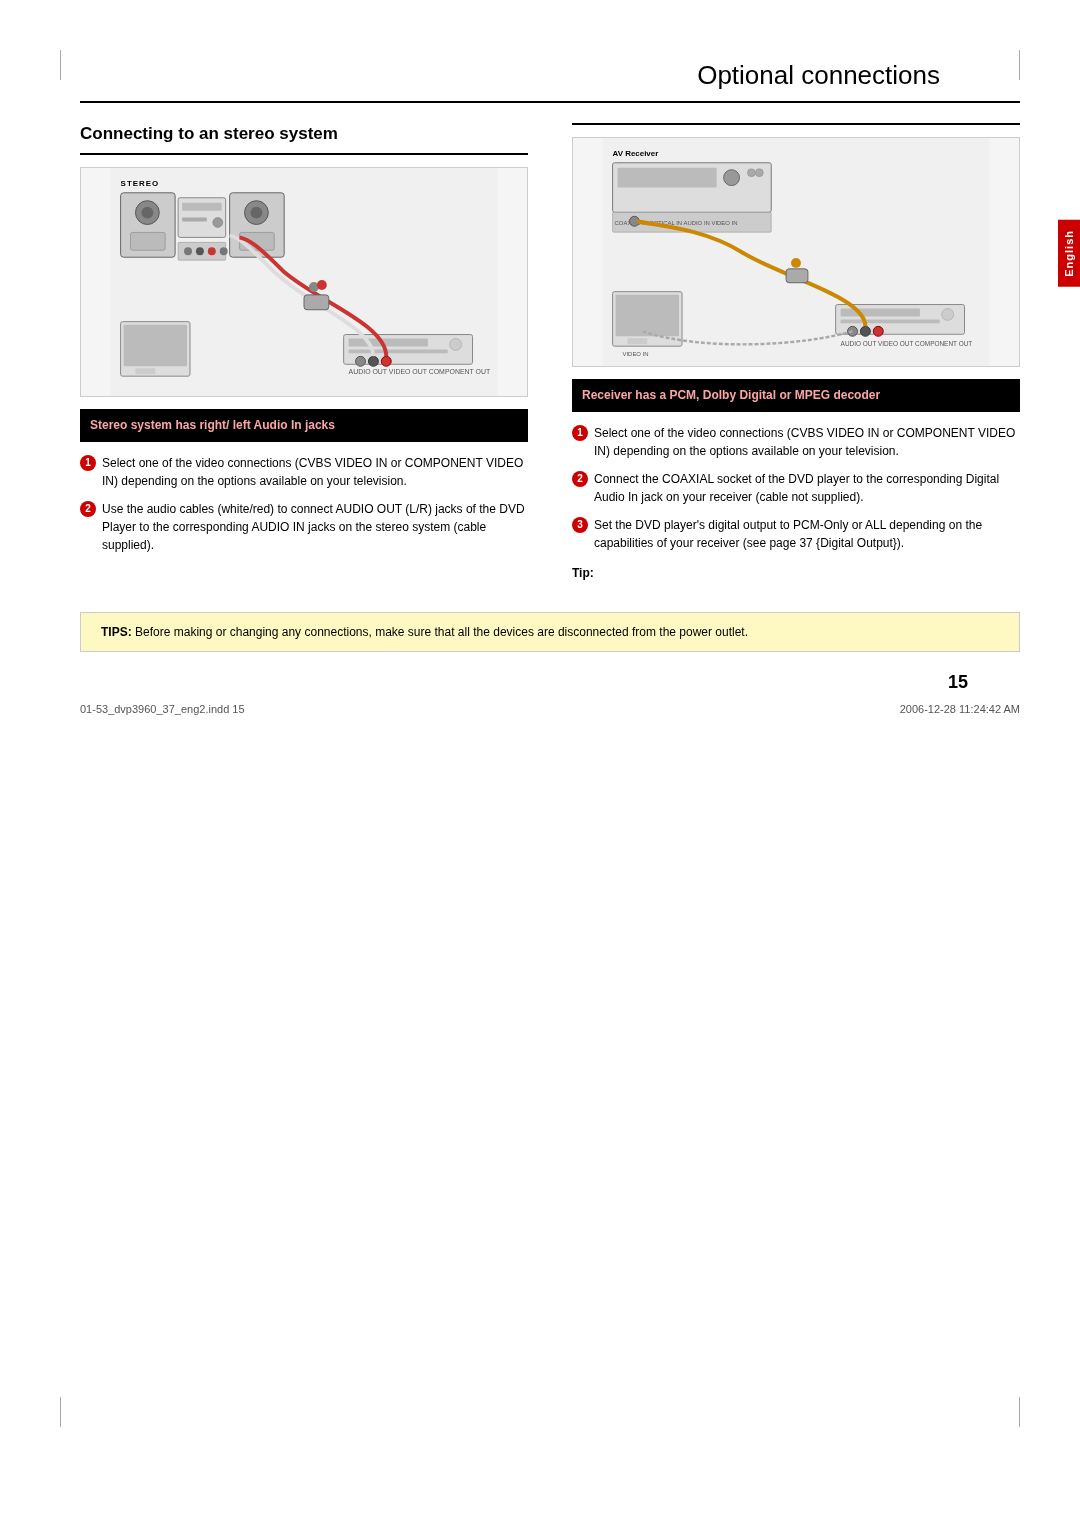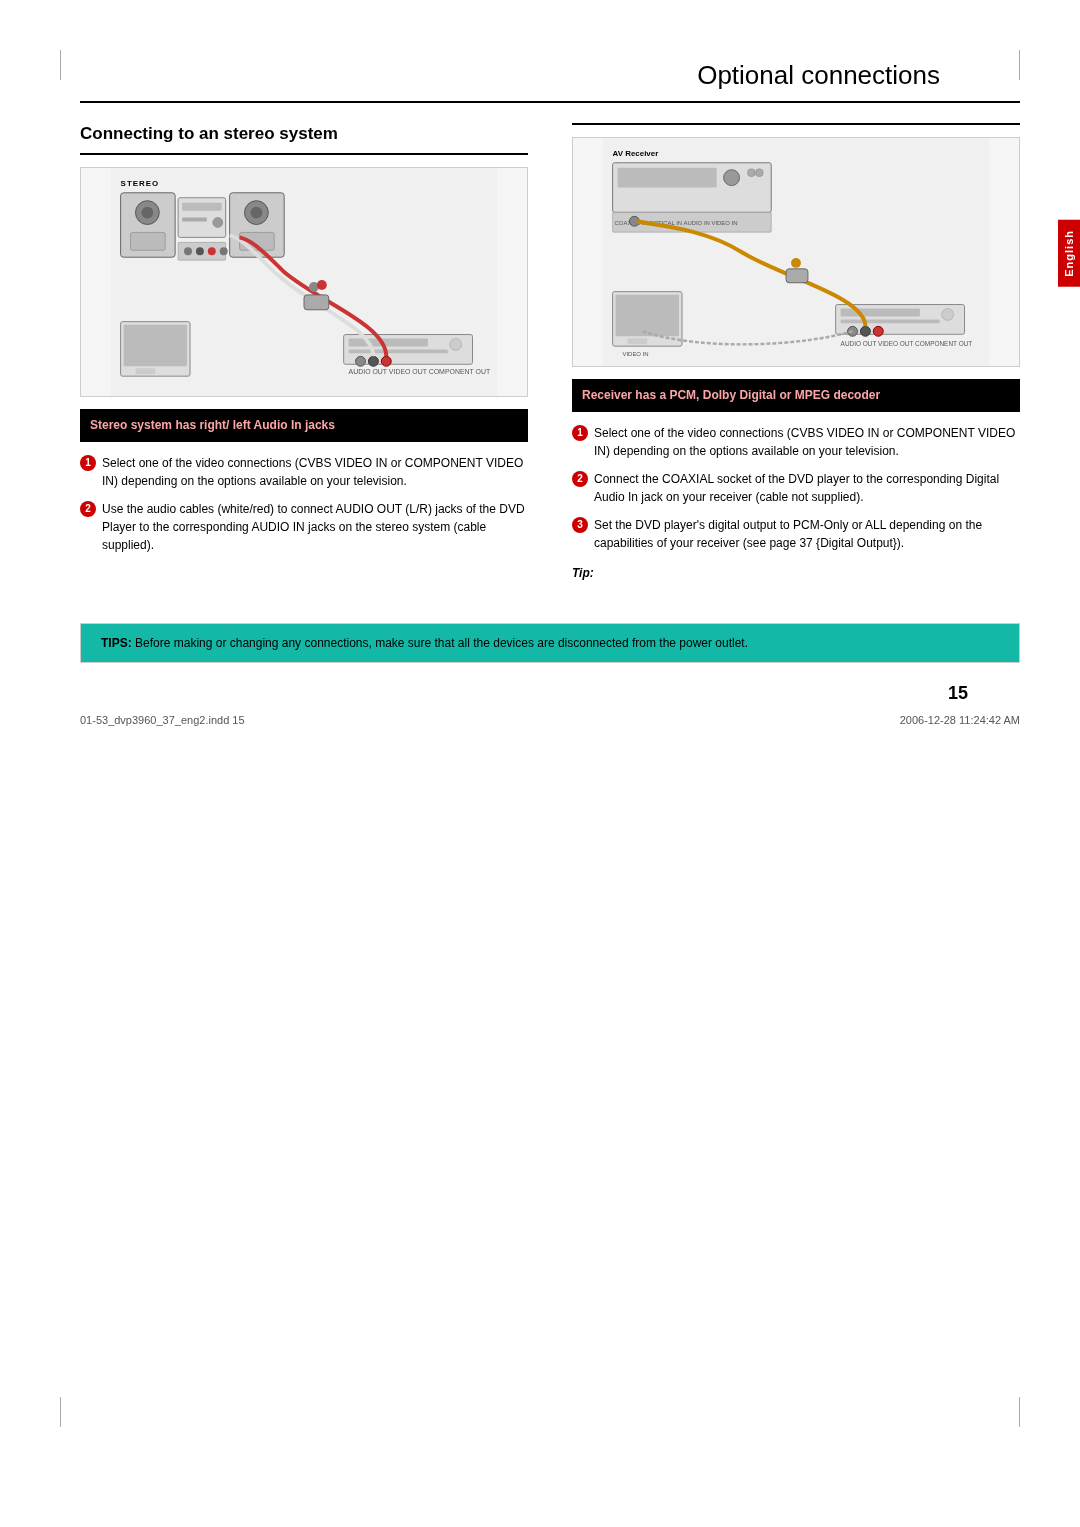--- a/index.html
+++ b/index.html
@@ -137,34 +137,33 @@
     }
 
     
     .tip-section {
       margin-top: 12px;
       font-size: 12px;
       line-height: 1.5;
     }
 
     .tip-label {
-      font-style: italic;
-      font-weight: bold;
-      margin-bottom: 11px;
+      font-weight: bold;
+      margin-bottom: 0;
     }
 
     .tip-text {
       font-style: italic;
       font-size: 12px;
       line-height: 1.5;
     }
 
     
     .tips-bar {
-      background: #14b8a6;
+      background: #fef9c3;
       border: 1px solid #ccc;
       padding: 10px 20px;
       margin: 30px 60px 20px 80px;
       font-size: 12px;
       line-height: 1.5;
     }
 
     .tips-bar strong {
       font-weight: bold;
     }

